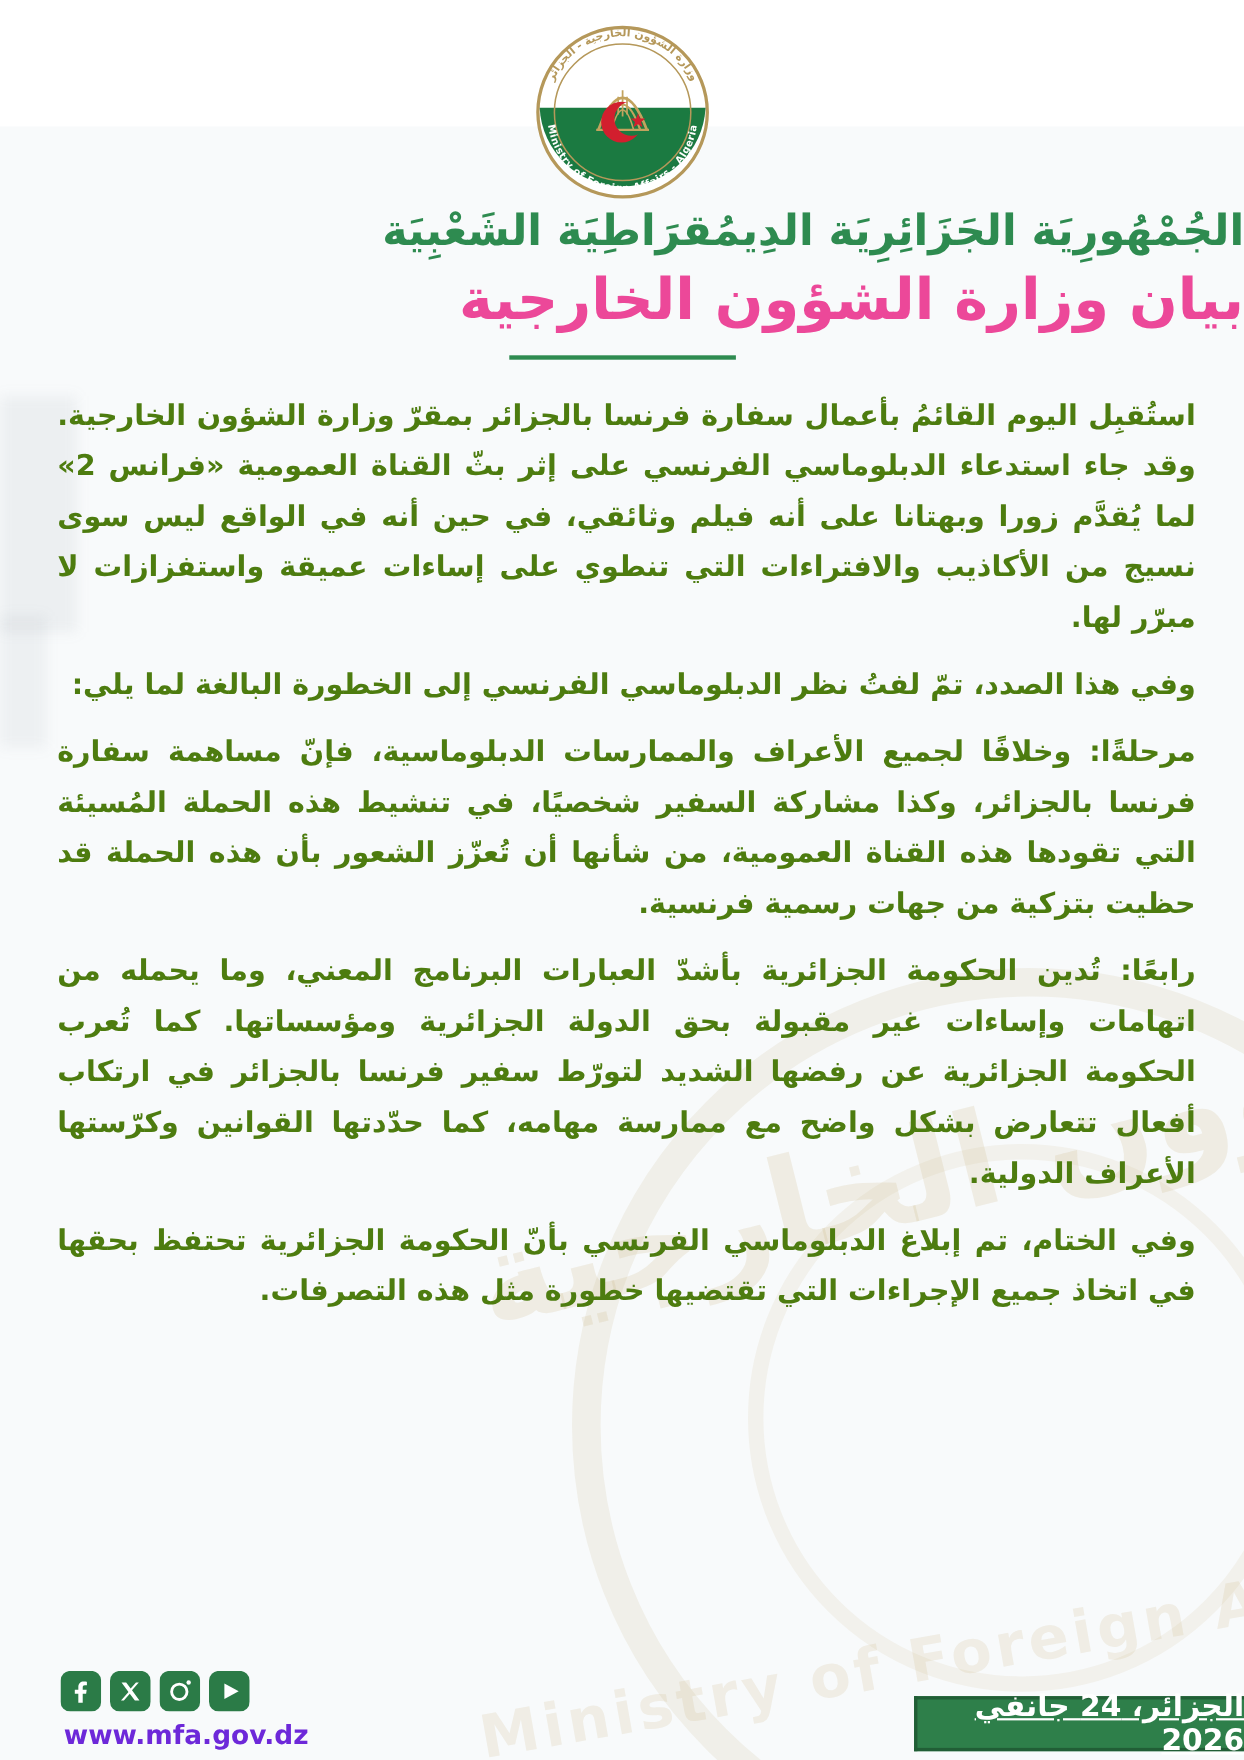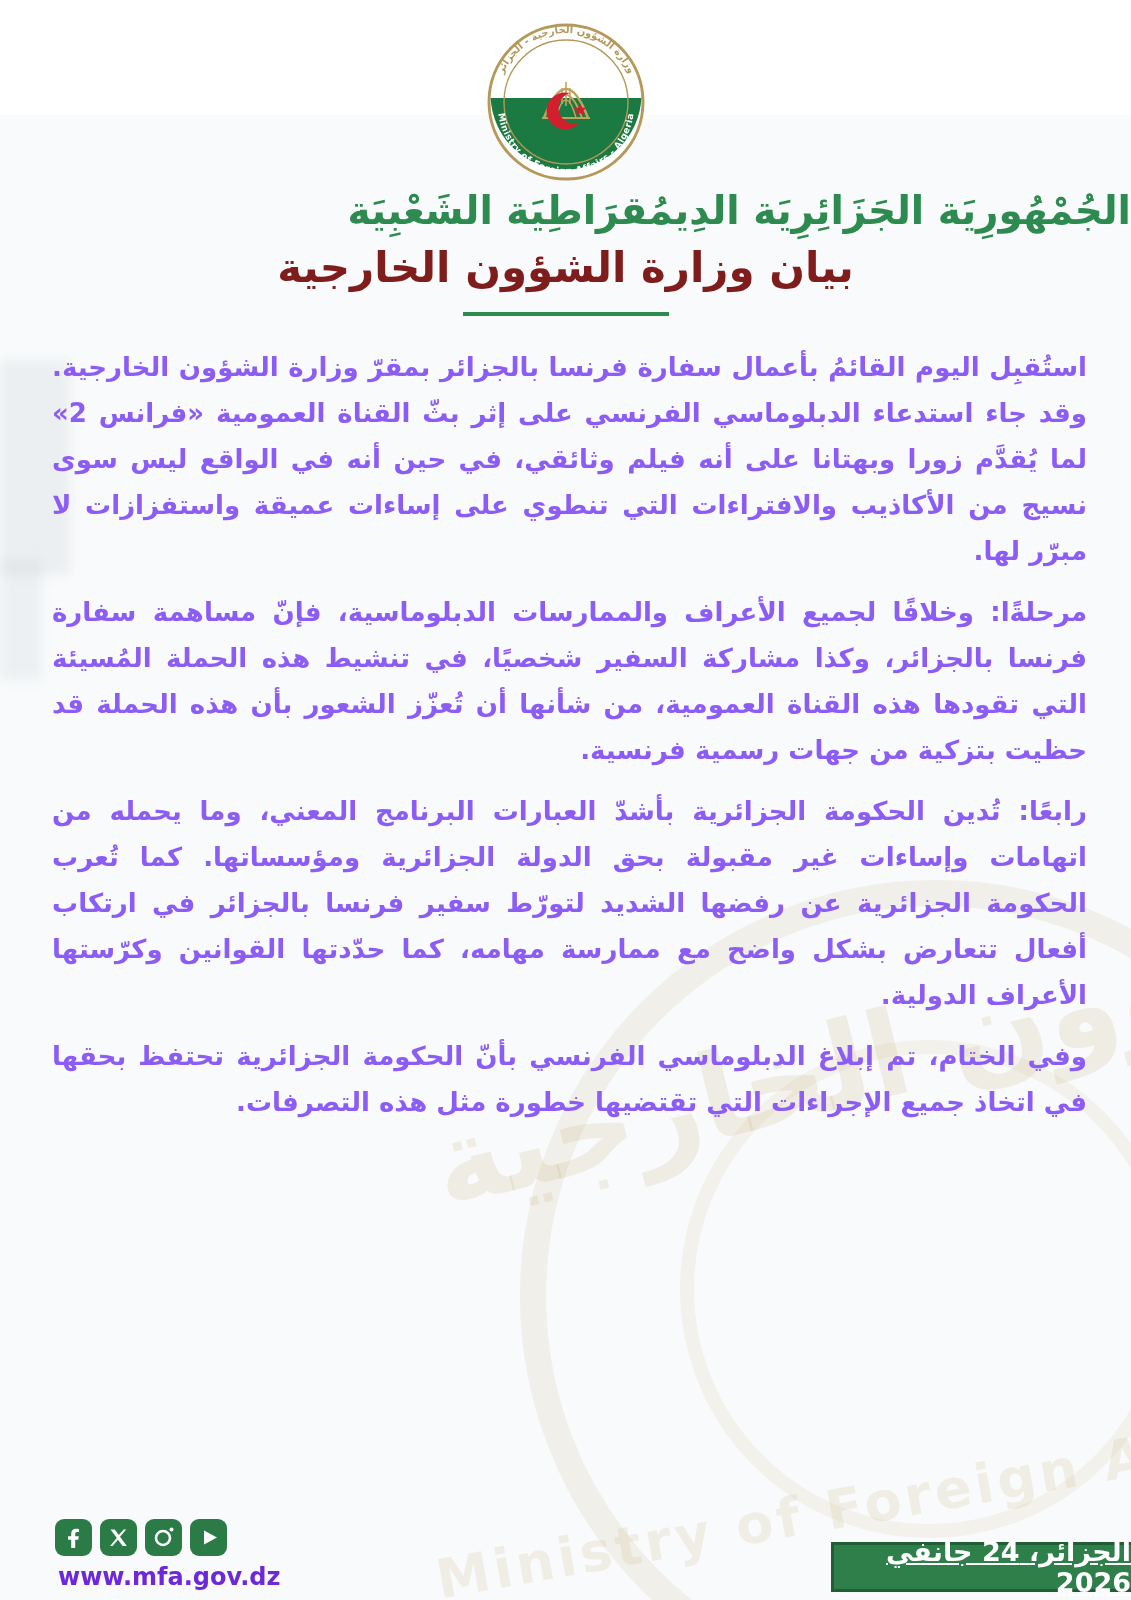--- a/index.html
+++ b/index.html
@@ -26,34 +26,34 @@
   .content{position:relative;z-index:1;}
   .emblem{display:block;margin:22px auto 0;width:160px;height:160px;}
   .republic-title{
     direction:rtl;text-align:right;
     margin-top:6px;
     font-size:39px;font-weight:bold;
     color:#2e8b50;
     letter-spacing:1px;
   }
   .statement-title{
-    direction:rtl;text-align:center;
+    direction:rtl;text-align:right;
     margin-top:10px;
-    font-size:42px;font-weight:bold;
-    color:#7f1d1d;
+    font-size:52px;font-weight:bold;
+    color:#ec4899;
   }
   .title-divider{
     width:206px;height:4px;background:#2e8b50;
     margin:20px auto 0;border:0;
   }
   .statement-body{
     direction:rtl;
     margin-top:28px;
     padding:0 44px 0 52px;
-    color:#8b5cf6;
+    color:#4d7c0f;
   }
   .statement-body p{
     margin:0 0 15px 0;
     font-size:26px;font-weight:bold;
     line-height:46px;
     text-align:justify;
   }
   
   .social-row{position:absolute;left:55px;top:1519px;display:flex;gap:8px;z-index:2;}
   .social-tile{width:37px;height:37px;display:block;cursor:pointer;}
@@ -120,20 +120,21 @@
       <circle cx="79" cy="89" r="18.5" fill="#d21f2e" mask="url(#crescentMask)"></circle>
       <polygon points="94,81 95.7,85.65 100.66,85.84 96.76,88.9 98.11,93.66 94,90.9 89.89,93.66 91.24,88.9 87.34,85.84 92.3,85.65" fill="#d21f2e"></polygon>
     </svg>
 
     <div class="republic-title">الجُمْهُورِيَة الجَزَائِرِيَة الدِيمُقرَاطِيَة الشَعْبِيَة</div>
     <div class="statement-title">بيان وزارة الشؤون الخارجية</div>
     <div class="title-divider"></div>
 
     <div class="statement-body">
       <p>استُقبِل اليوم القائمُ بأعمال سفارة فرنسا بالجزائر بمقرّ وزارة الشؤون الخارجية. وقد جاء استدعاء الدبلوماسي الفرنسي على إثر بثّ القناة العمومية «فرانس 2» لما يُقدَّم زورا وبهتانا على أنه فيلم وثائقي، في حين أنه في الواقع ليس سوى نسيج من الأكاذيب والافتراءات التي تنطوي على إساءات عميقة واستفزازات لا مبرّر لها.</p>
+      <p>وفي هذا الصدد، تمّ لفتُ نظر الدبلوماسي الفرنسي إلى الخطورة البالغة لما يلي:</p>
       <p>مرحلةًا: وخلافًا لجميع الأعراف والممارسات الدبلوماسية، فإنّ مساهمة سفارة فرنسا بالجزائر، وكذا مشاركة السفير شخصيًا، في تنشيط هذه الحملة المُسيئة التي تقودها هذه القناة العمومية، من شأنها أن تُعزّز الشعور بأن هذه الحملة قد حظيت بتزكية من جهات رسمية فرنسية.</p>
       <p>رابعًا: تُدين الحكومة الجزائرية بأشدّ العبارات البرنامج المعني، وما يحمله من اتهامات وإساءات غير مقبولة بحق الدولة الجزائرية ومؤسساتها. كما تُعرب الحكومة الجزائرية عن رفضها الشديد لتورّط سفير فرنسا بالجزائر في ارتكاب أفعال تتعارض بشكل واضح مع ممارسة مهامه، كما حدّدتها القوانين وكرّستها الأعراف الدولية.</p>
       <p>وفي الختام، تم إبلاغ الدبلوماسي الفرنسي بأنّ الحكومة الجزائرية تحتفظ بحقها في اتخاذ جميع الإجراءات التي تقتضيها خطورة مثل هذه التصرفات.</p>
     </div>
   </div>
 
   <div class="social-row">
     <svg class="social-tile" viewBox="0 0 37 37">
       <rect width="37" height="37" rx="9" fill="#2b7b47"></rect>
       <path d="M20.2,29 v-8.2 h3.1 l0.5,-3.6 h-3.6 v-2.2 c0,-1.1 0.5,-1.9 1.9,-1.9 h1.9 V9.9 c-0.4,-0.1 -1.6,-0.2 -2.9,-0.2 c-2.9,0 -4.9,1.8 -4.9,5 v2.5 h-3.2 v3.6 h3.2 V29 z" fill="#ffffff"></path>

